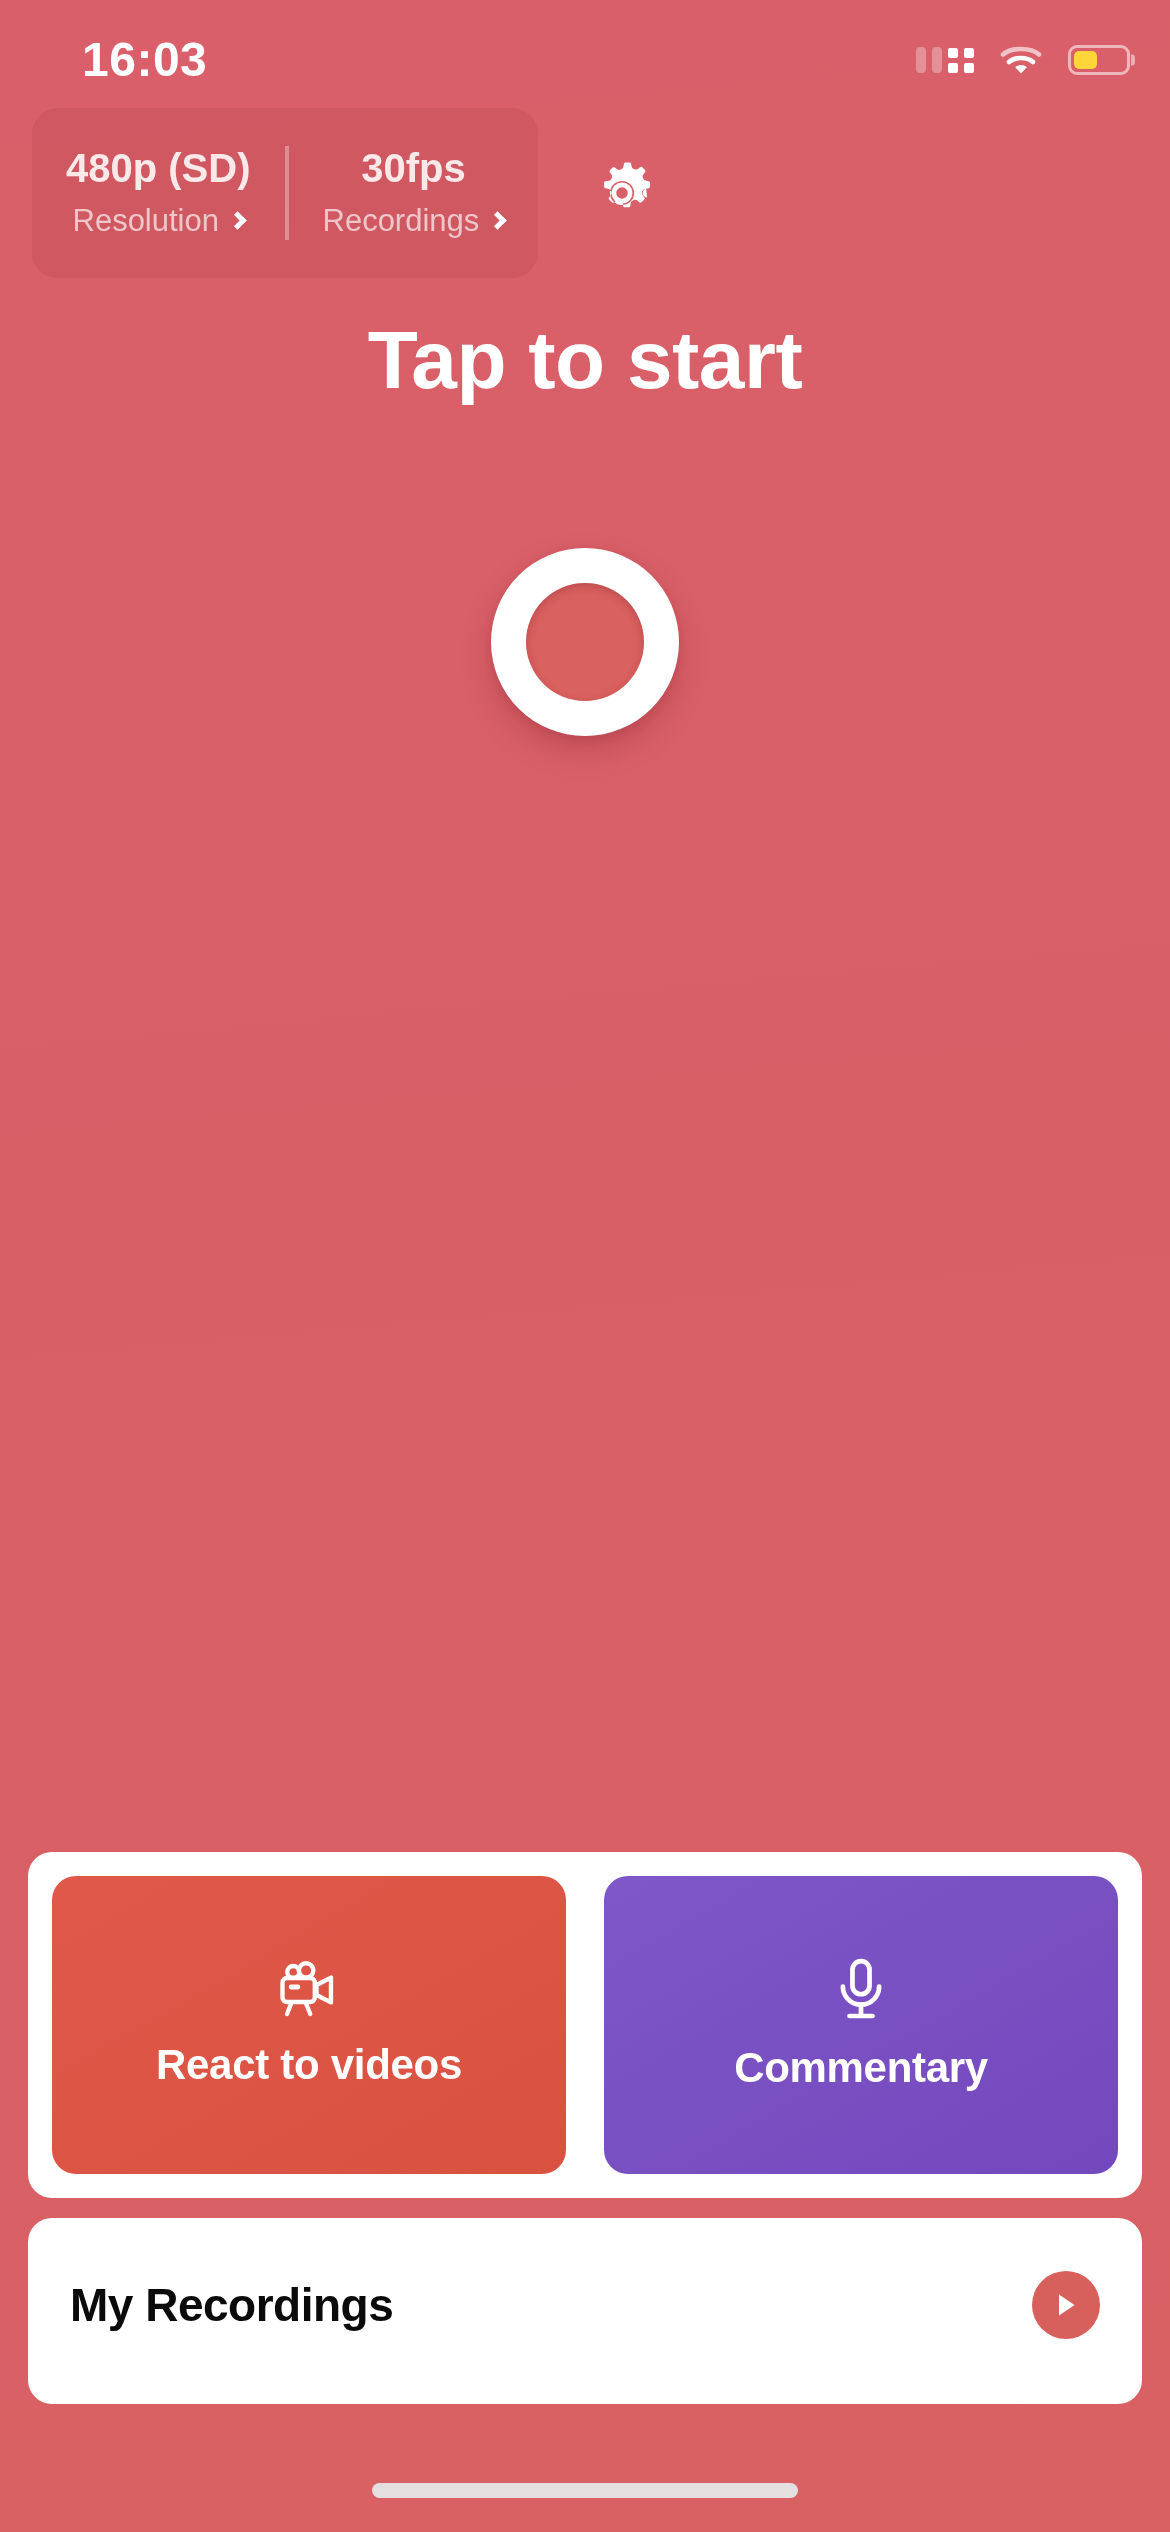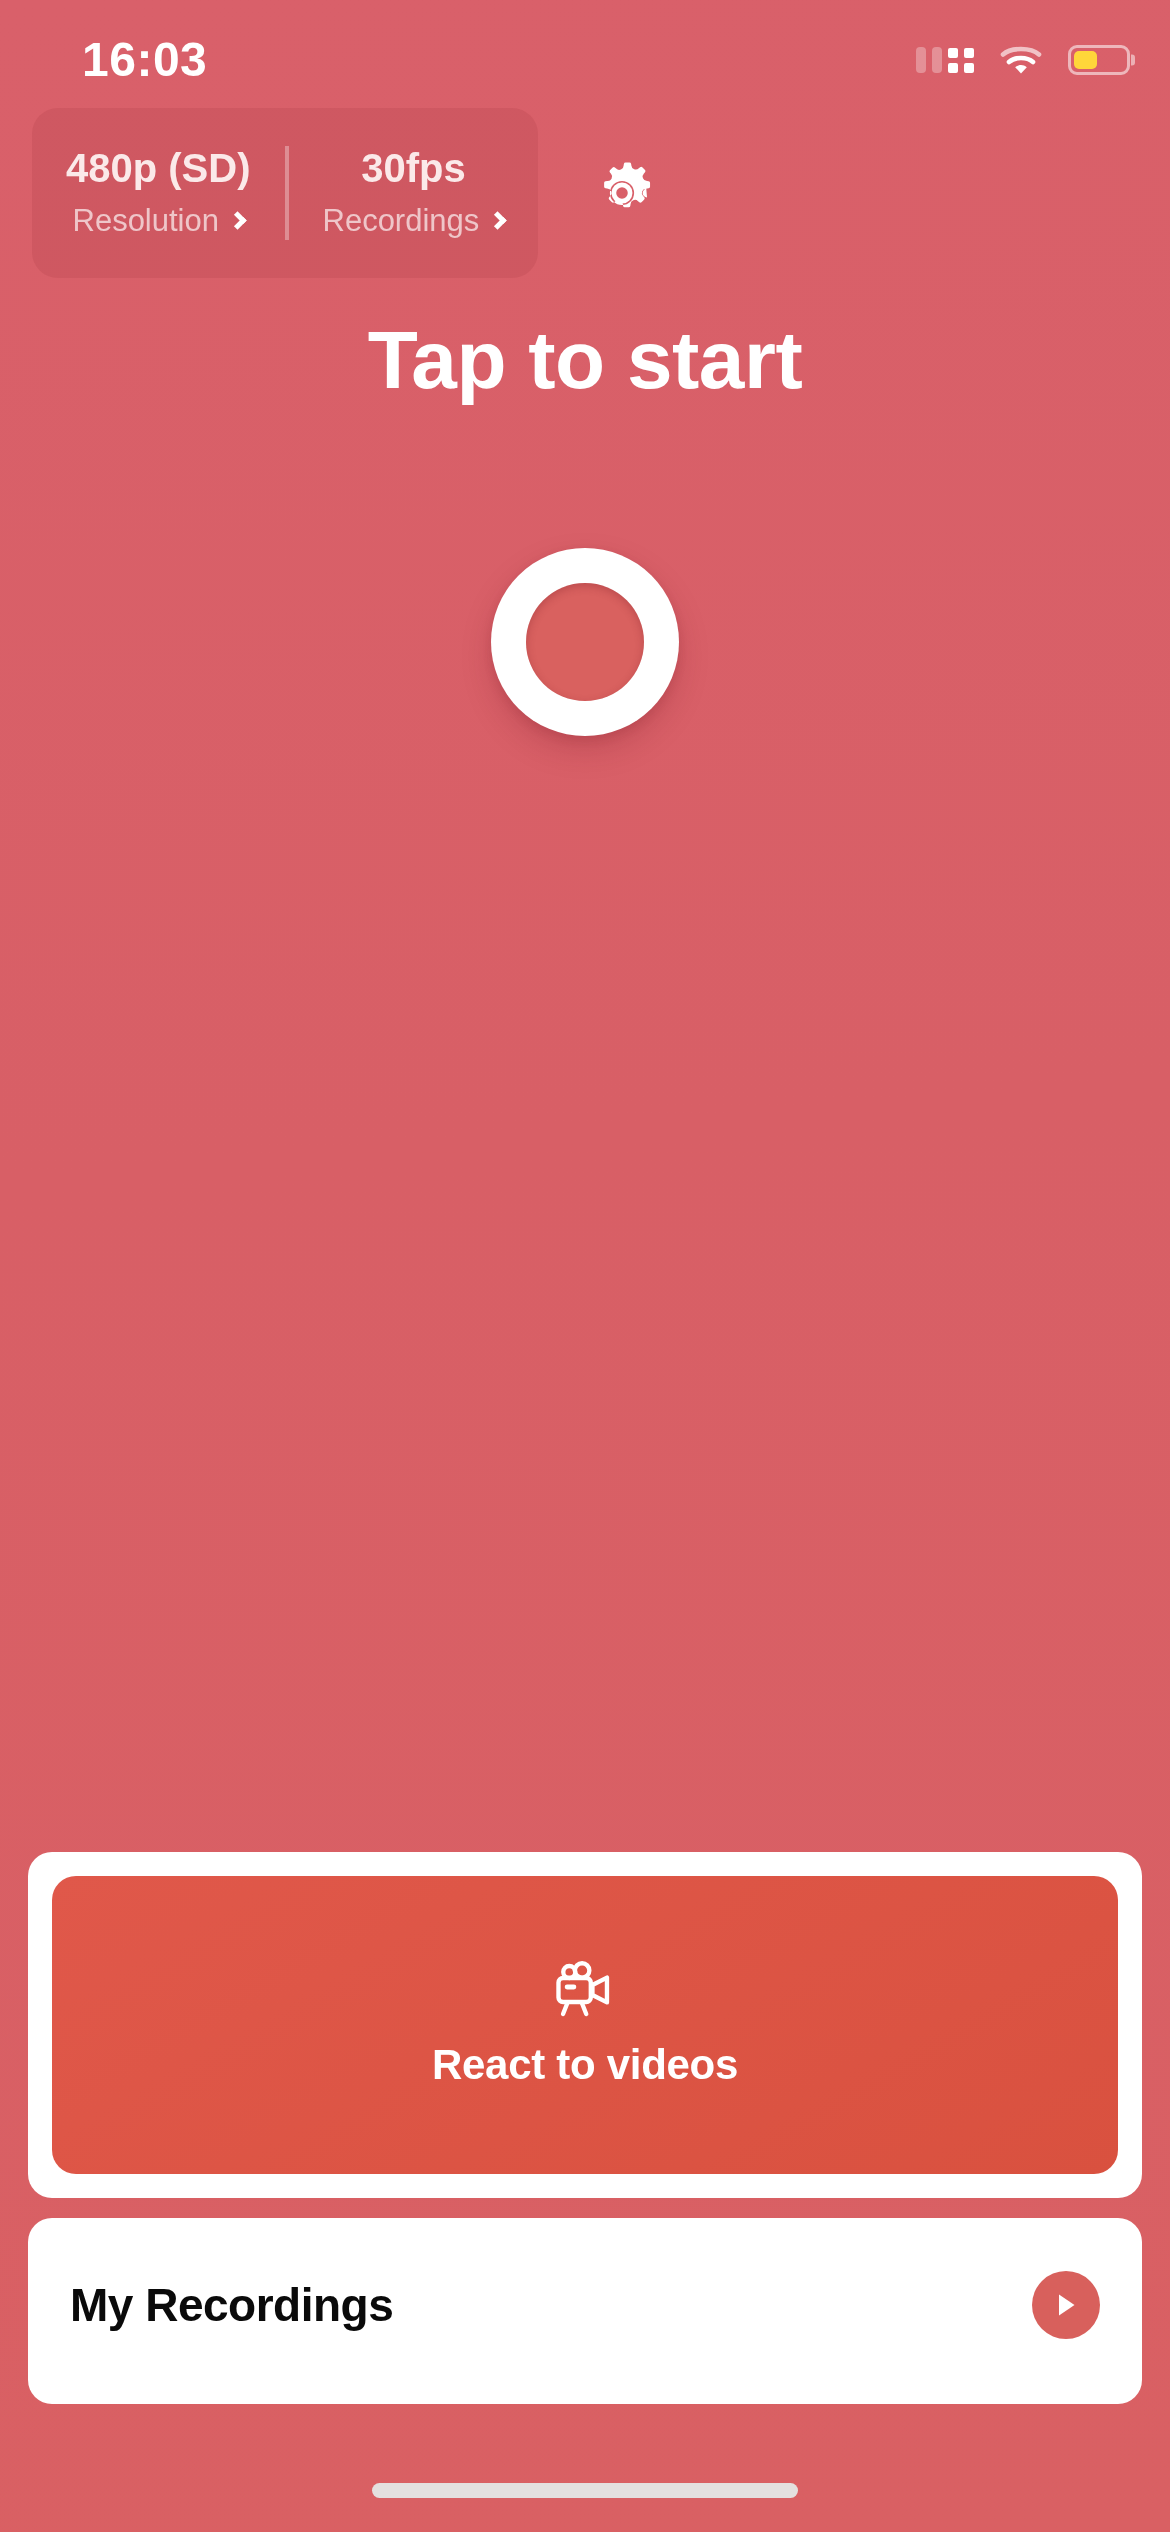--- a/index.html
+++ b/index.html
@@ -344,20 +344,29 @@
           <rect x="2.2" y="8.2" width="15.6" height="11.6" rx="2.2" stroke="#ffffff" stroke-width="2.1"></rect>
           <rect x="5.2" y="11.4" width="5.6" height="2.3" rx="1.15" fill="#ffffff"></rect>
           <circle cx="7.4" cy="5.3" r="2.9" stroke="#ffffff" stroke-width="2.1"></circle>
           <circle cx="13.6" cy="4.6" r="3.5" stroke="#ffffff" stroke-width="2.1"></circle>
           <path d="M18.6 11.6 L25.6 8 v12 l-7-3.6 Z" stroke="#ffffff" stroke-width="2.1" stroke-linejoin="round"></path>
           <path d="M6.6 20 L4.4 25.6 M13.4 20 L15.6 25.6" stroke="#ffffff" stroke-width="2.1" stroke-linecap="round"></path>
         </svg>
         <div class="action-label">React to videos</div>
       </div>
 
+      <div class="action-btn comment">
+        <svg width="56" height="64" viewBox="0 0 26 30" fill="none">
+          <rect x="9" y="1.5" width="8" height="15.5" rx="4" stroke="#ffffff" stroke-width="2.2"></rect>
+          <path d="M4.5 13.4 a8.5 8.5 0 0 0 17 0" stroke="#ffffff" stroke-width="2.2" stroke-linecap="round"></path>
+          <path d="M13 22 v4.3" stroke="#ffffff" stroke-width="2.2" stroke-linecap="round"></path>
+          <path d="M7.6 27.2 h10.8" stroke="#ffffff" stroke-width="2.2" stroke-linecap="round"></path>
+        </svg>
+        <div class="action-label">Commentary</div>
+      </div>
 
     </div>
 
     <div class="card card-recordings">
       <div class="rec-label">My Recordings</div>
       <div class="play-circle">
         <svg width="26" height="28" viewBox="0 0 26 28">
           <path d="M6 3.5 L21.5 14 L6 24.5 Z" fill="#ffffff"></path>
         </svg>
       </div>

